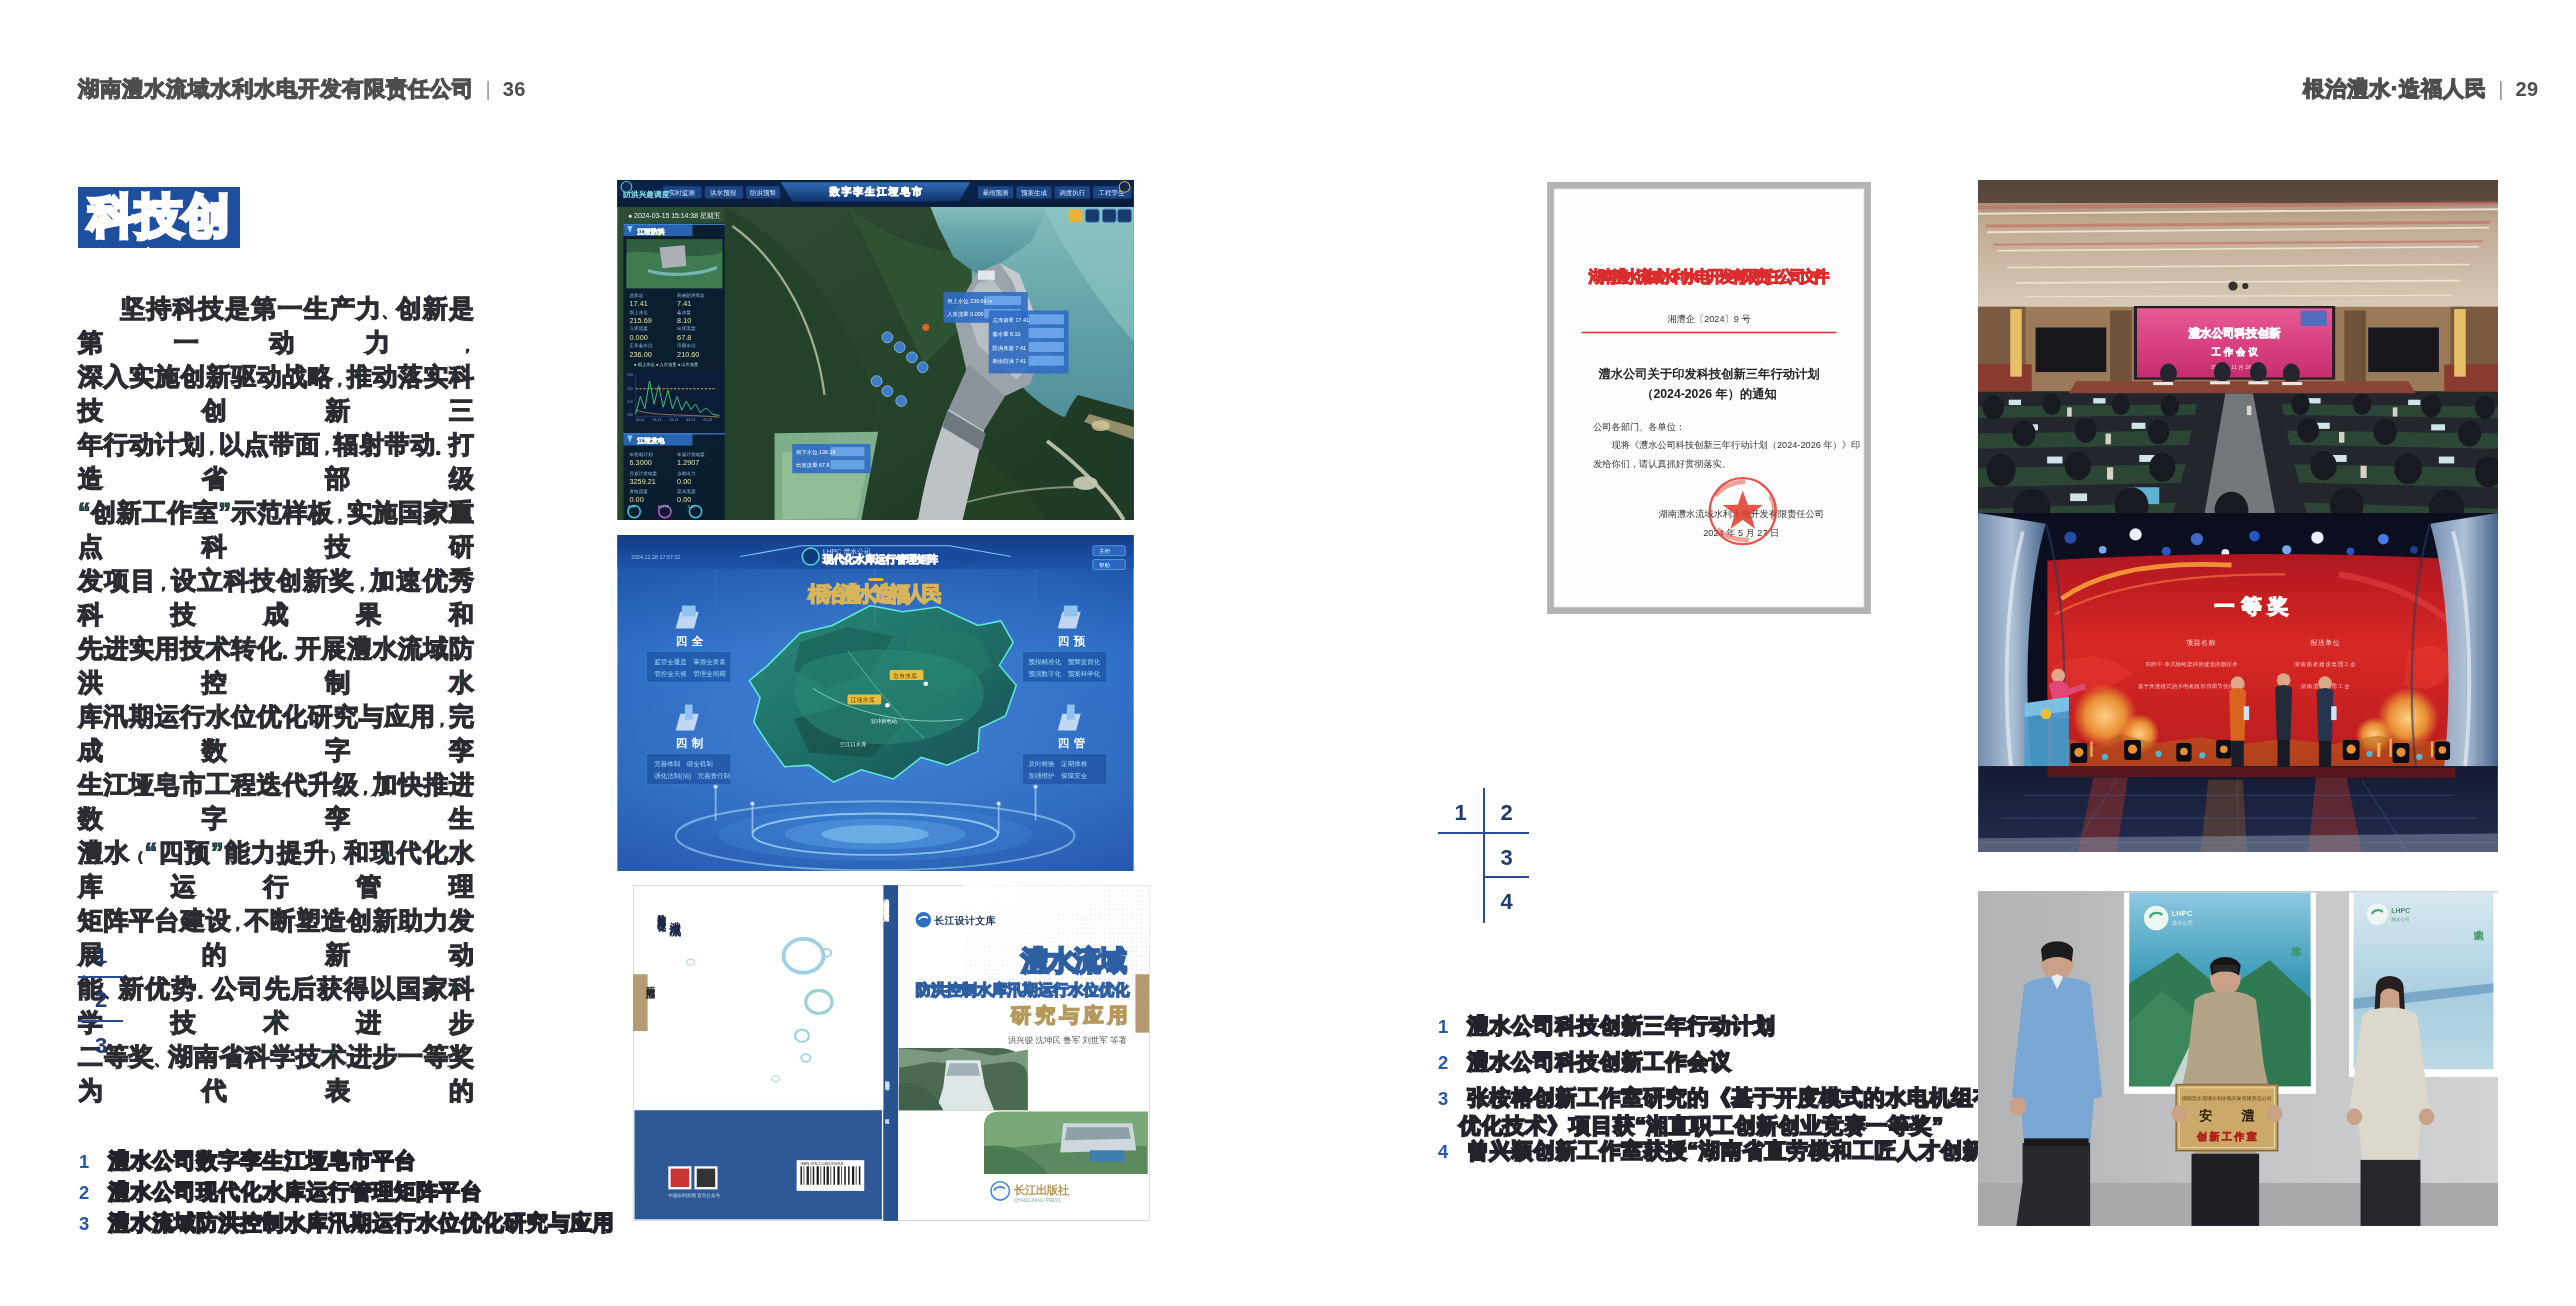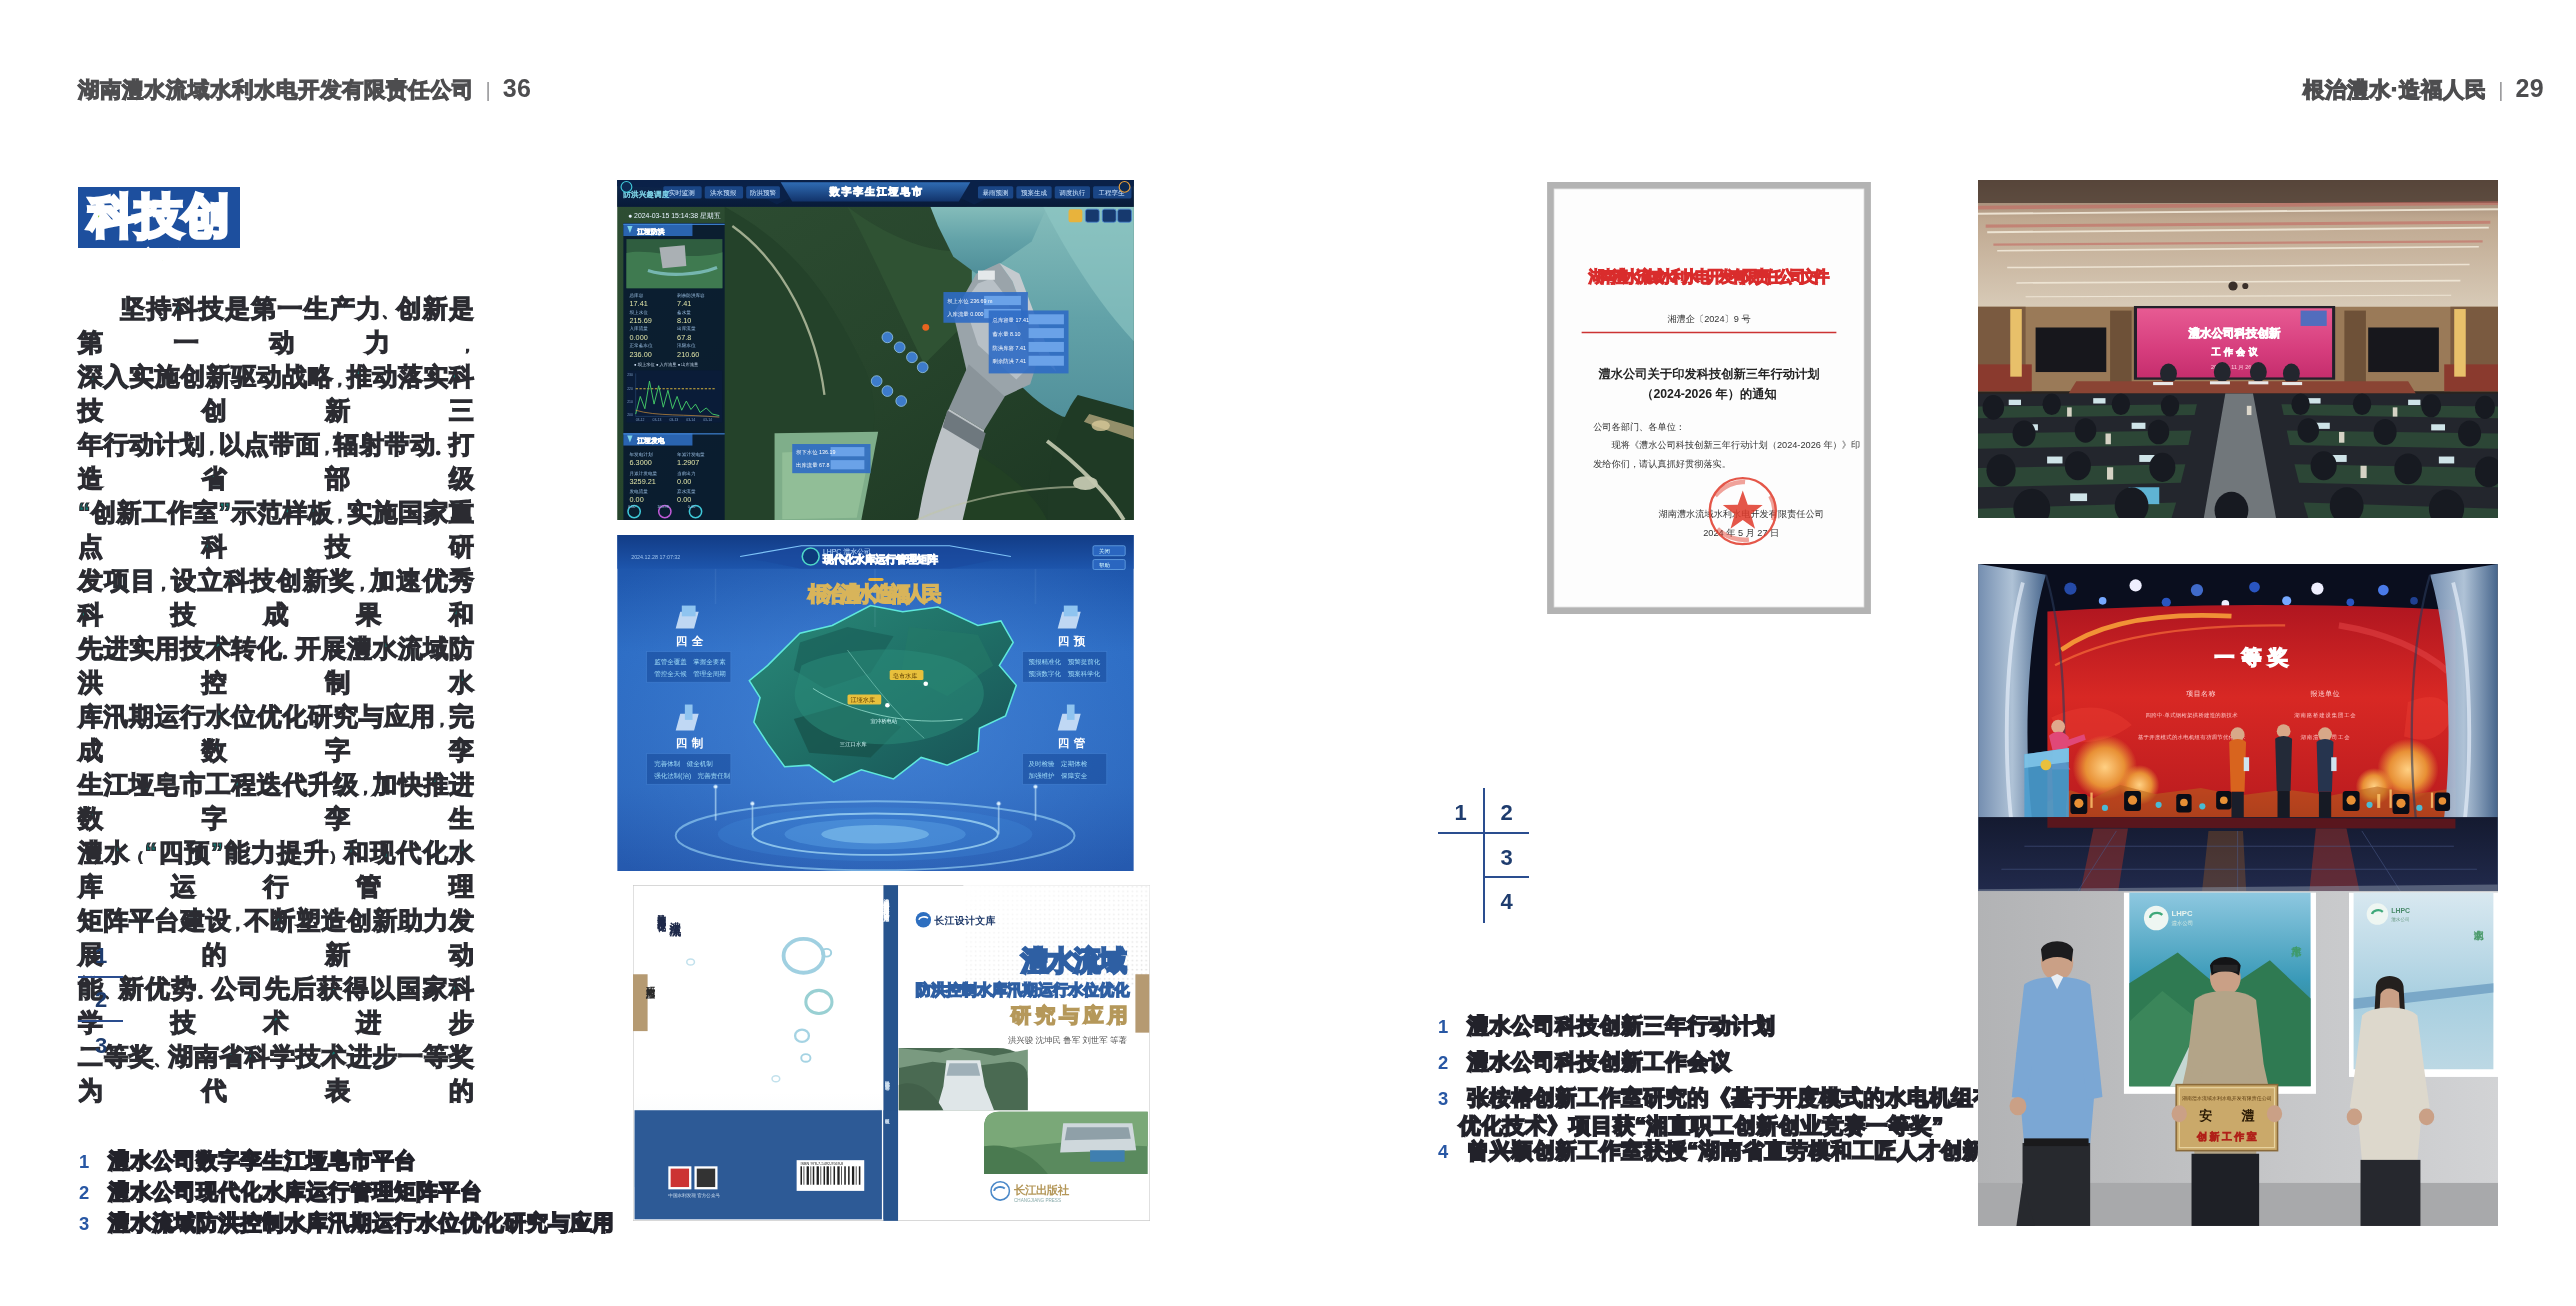--- a/index.html
+++ b/index.html
@@ -1,19 +1,19 @@
 <!DOCTYPE html>
 <html style="font-size:12.3px"><head><meta charset="utf-8">
 <style>
 *{margin:0;padding:0;box-sizing:border-box}
 html,body{width:2576px;height:1306px;background:#fff;font-family:"Liberation Sans",sans-serif;position:relative;overflow:hidden}
 .abs{position:absolute}
 
 .hdr{font-weight:bold;font-size:21.5px;color:#4d4d4f;letter-spacing:0.5px;-webkit-text-stroke:1.2px #4d4d4f}
-.hdr .lat{font-size:25px;-webkit-text-stroke:0}
+.hdr .lat{font-size:20px;-webkit-text-stroke:0}
 .sep{color:#9a9a9c;font-weight:normal;padding:0 11.5px;-webkit-text-stroke:0;font-size:20px}
 
 .titlebox{left:78px;top:187px;width:162px;height:61px;background:#1d4f9e;color:#84cc16;font-weight:bold;font-size:47px;line-height:58px;text-align:center;-webkit-text-stroke:3.8px #fff}
 
 .para{left:78px;width:396px;font-size:25px;font-weight:bold;color:#0f766e;line-height:34px;-webkit-text-stroke:1.2px #2b2b31}
 .para .j{text-align:justify;text-align-last:justify}
 .para i{font-style:normal;font-size:13px;line-height:0.8px}
 .para .lat{-webkit-text-stroke:0;font-size:20px}
 
 .num{font-weight:bold;font-size:22px;color:#1e3c6e;text-align:center;width:46px}
@@ -629,21 +629,21 @@
 <g fill="#e8e2d4" opacity="0.9">
 <rect x="116" y="296" width="6" height="12"></rect>
         <rect x="350" y="294" width="6" height="12"></rect>
         <rect x="540" y="296" width="6" height="12"></rect>
 <rect x="166" y="330" width="7" height="14"></rect>
         <rect x="470" y="328" width="7" height="14"></rect>
 <rect x="168" y="374" width="8" height="16"></rect>
         <rect x="498" y="372" width="8" height="16"></rect>
 </g>
 </svg></div>
-<div class="abs" style="left:1978px;top:564px;width:479px;height:339px">
+<div class="abs" style="left:1978px;top:513px;width:479px;height:339px">
 <svg width="520" height="339" viewBox="0 0 677 442">
 <defs>
 <linearGradient id="led" x1="0" y1="0" x2="0" y2="1">
           <stop offset="0" stop-color="#b01620"></stop>
           <stop offset="0.4" stop-color="#d82824"></stop>
           <stop offset="0.8" stop-color="#c01e20"></stop>
           <stop offset="1" stop-color="#8f1018"></stop>
         </linearGradient>
 <linearGradient id="pil" x1="0" y1="0" x2="1" y2="0">
           <stop offset="0" stop-color="#7a95b8"></stop>

